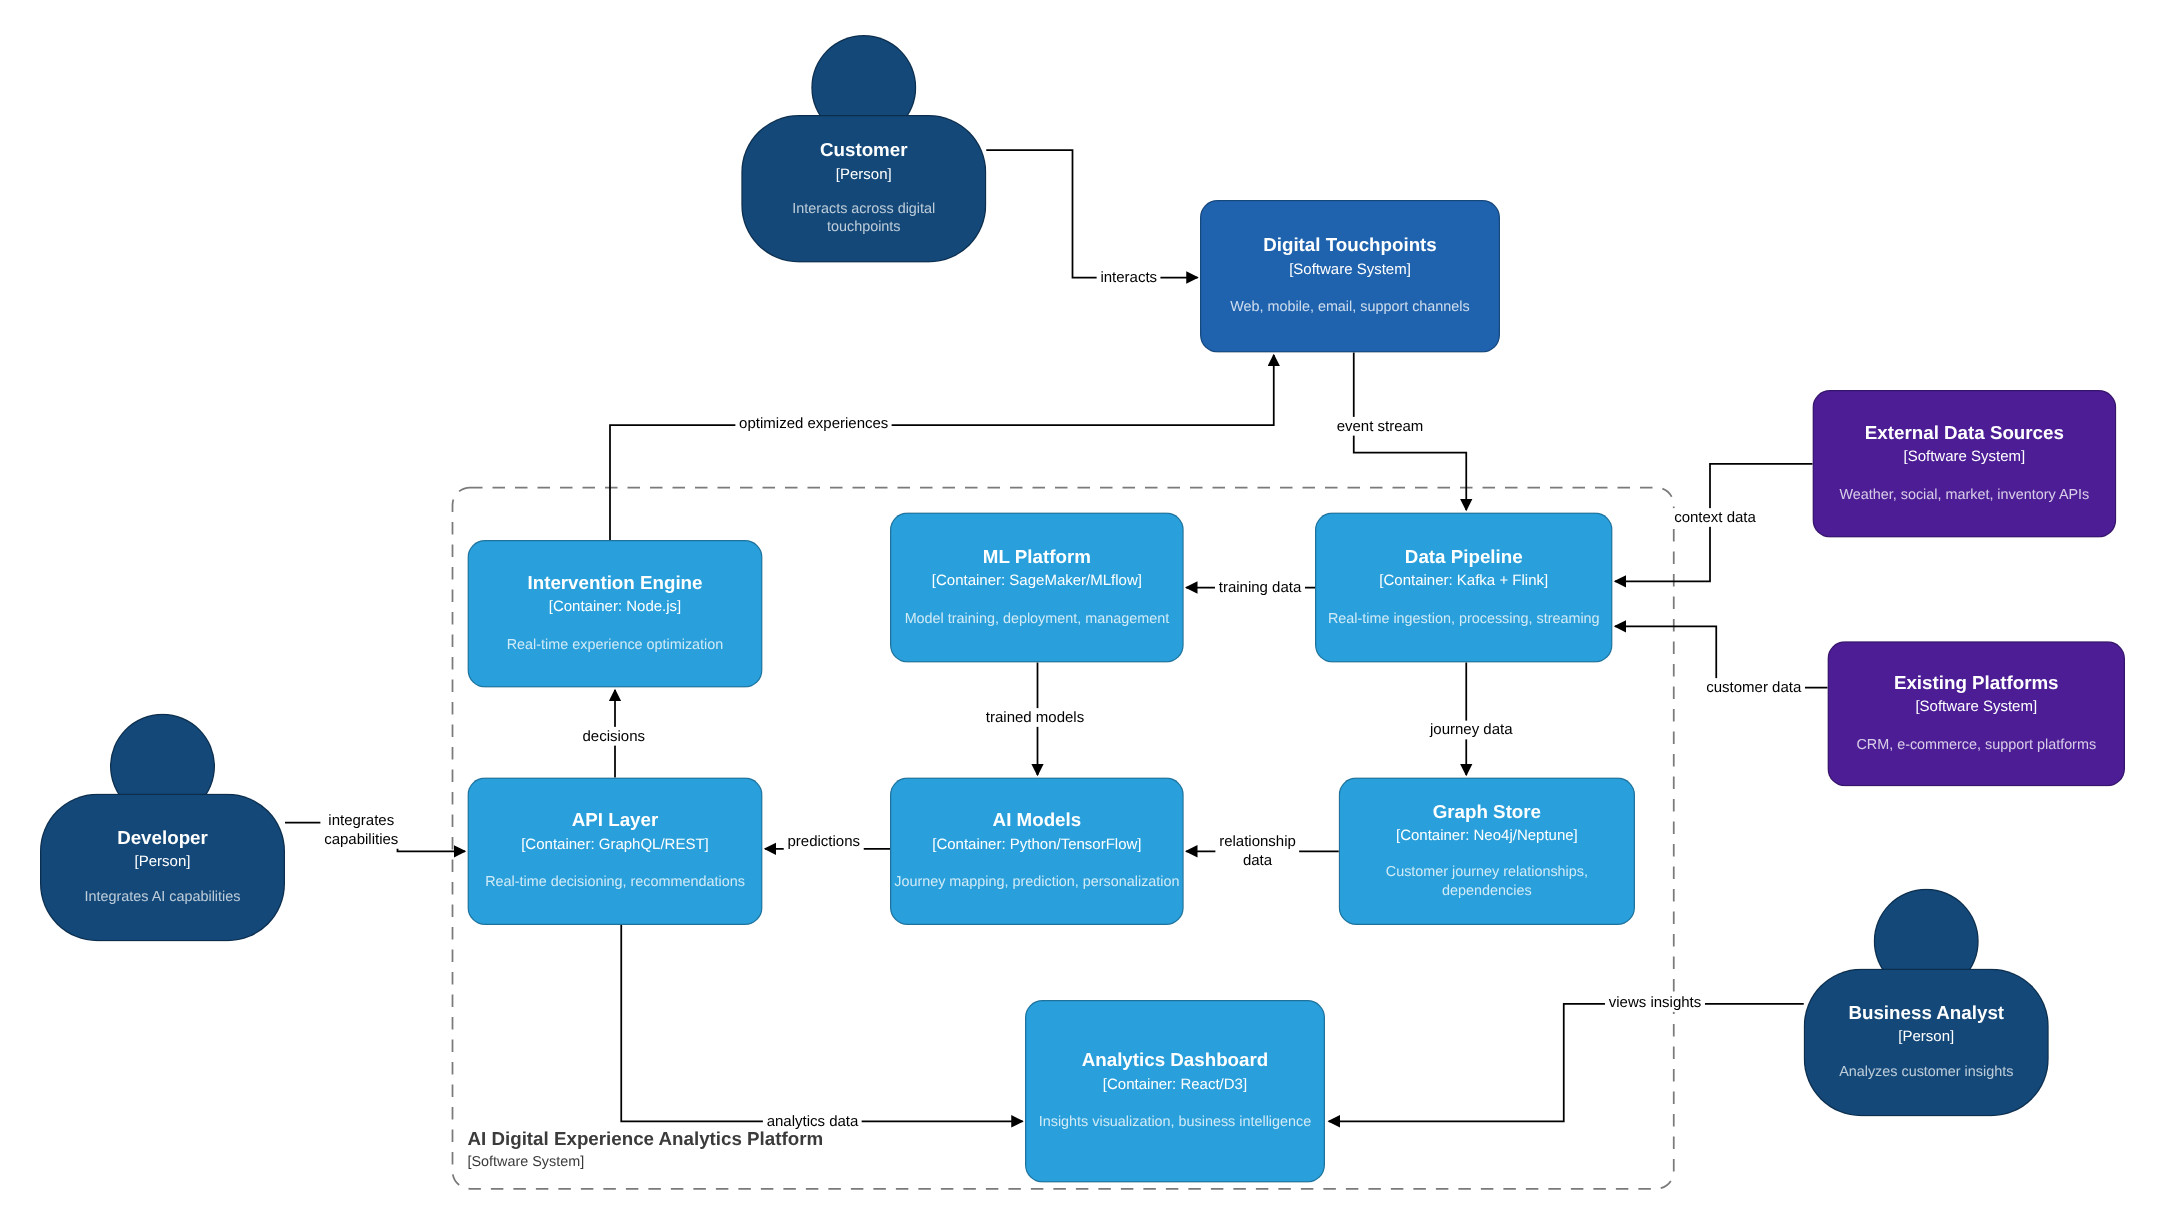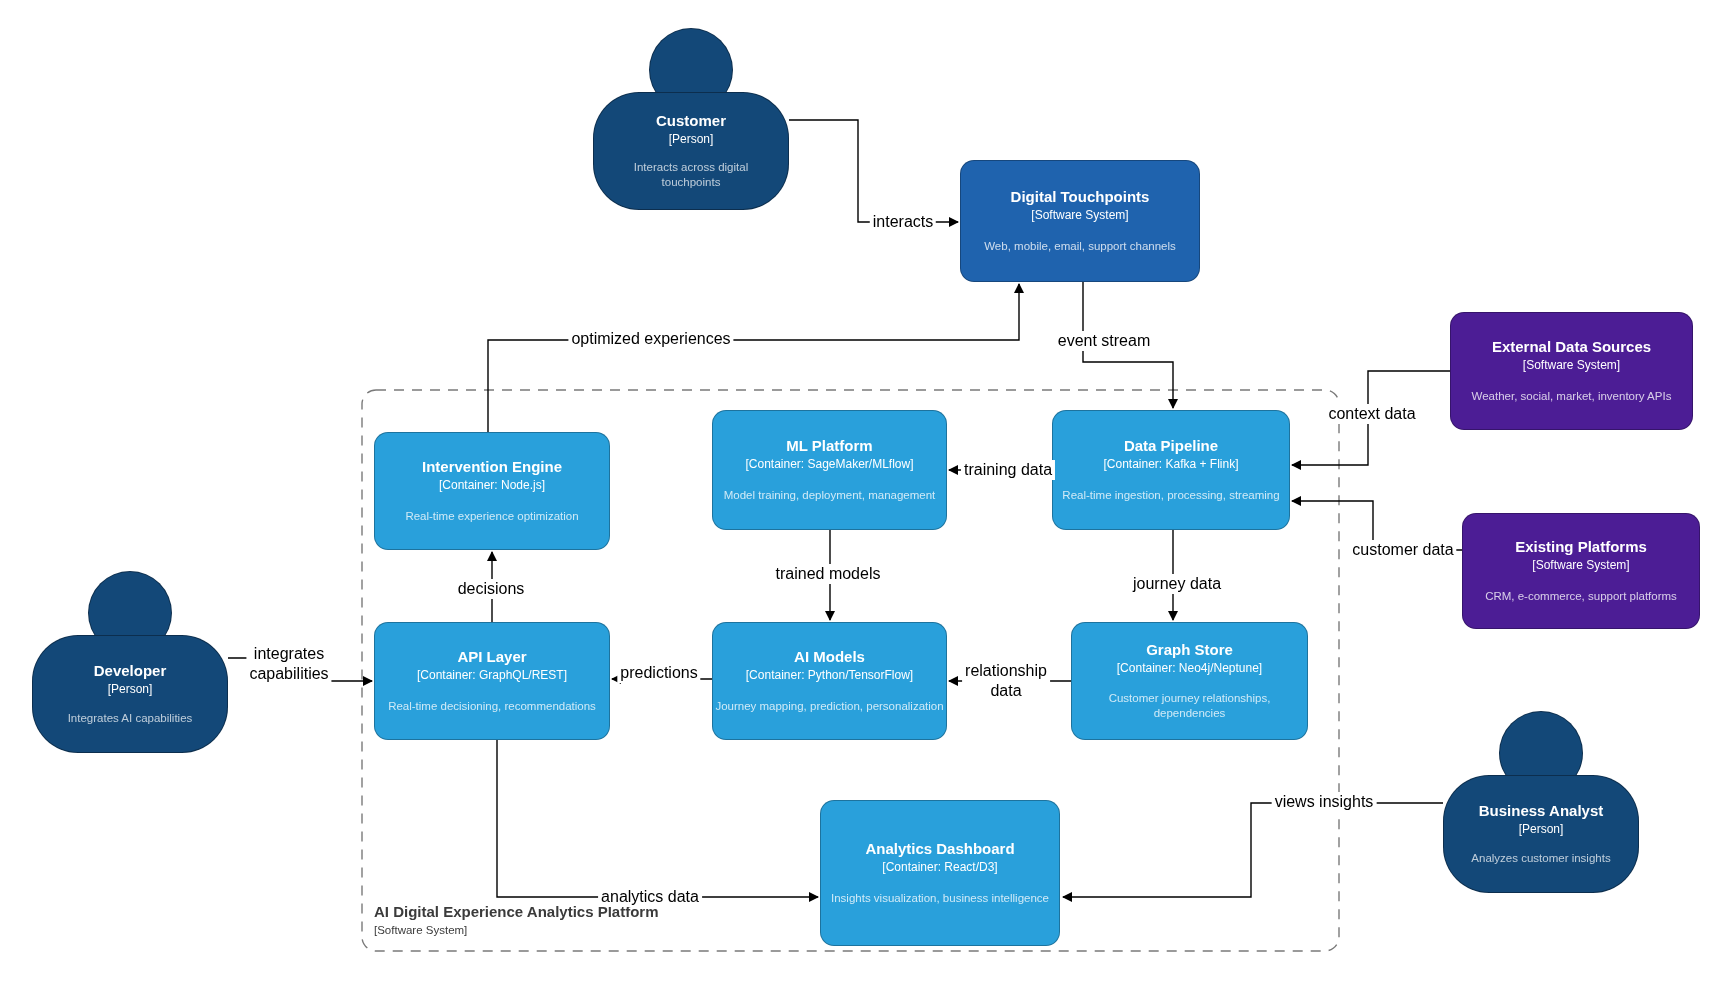--- a/index.html
+++ b/index.html
@@ -35,21 +35,21 @@
     background:#134878; border:1px solid rgba(0,0,0,0.35); border-radius:46px;
     color:#fff; text-align:center; box-sizing:border-box;
     display:flex; flex-direction:column; align-items:center; justify-content:center;
     padding:6px 14px;
   }
   .p-body .n-desc { margin-top:13px; color:rgba(255,255,255,0.72); }
 
   
   .edge-label {
     position:absolute; z-index:3; transform:translate(-50%,-50%);
-    background:#ffffff; color:#000000; font-size:16px; line-height:1.25;
+    background:#ffffff; color:#000000; font-size:12px; line-height:1.25;
     padding:0 3px; text-align:center; white-space:pre-line;
   }
 
   
   .boundary-label { position:absolute; z-index:2; color:#3b3b3b; text-align:left; }
   .boundary-label .b-title { font-size:15px; font-weight:bold; line-height:1.2; }
   .boundary-label .b-sub   { font-size:11.5px; line-height:1.3; margin-top:2px; }
 </style>
 </head>
 <body>

